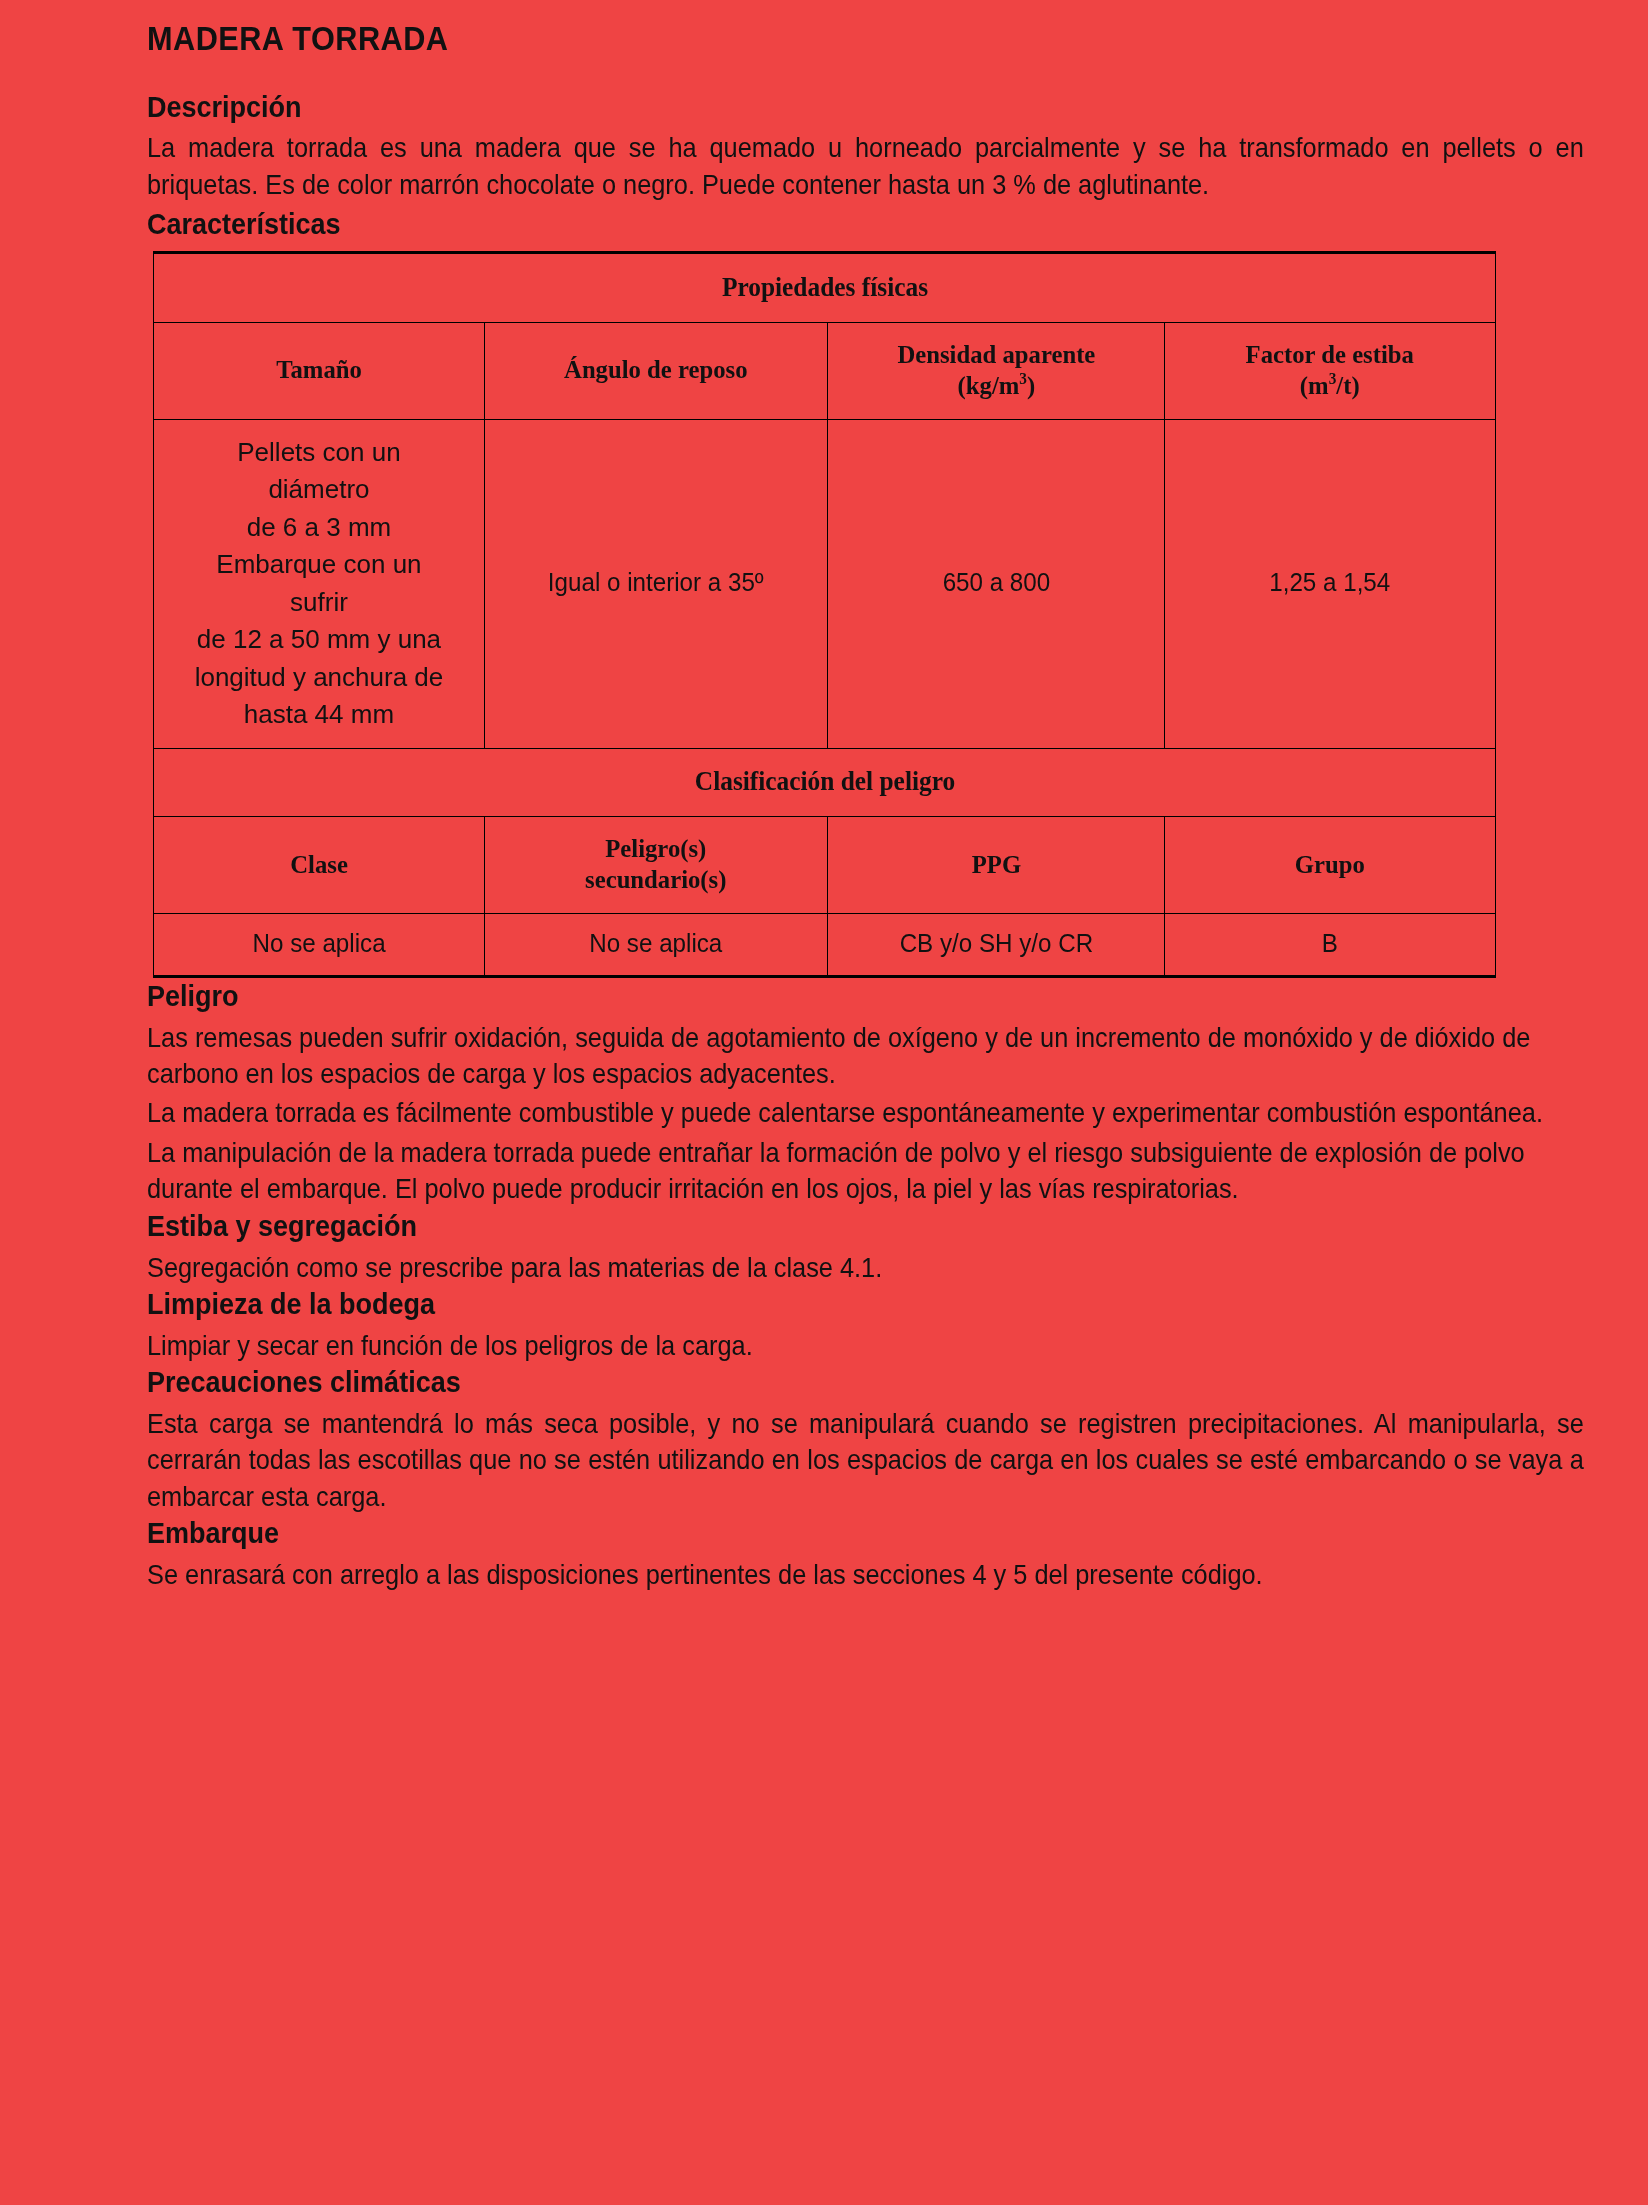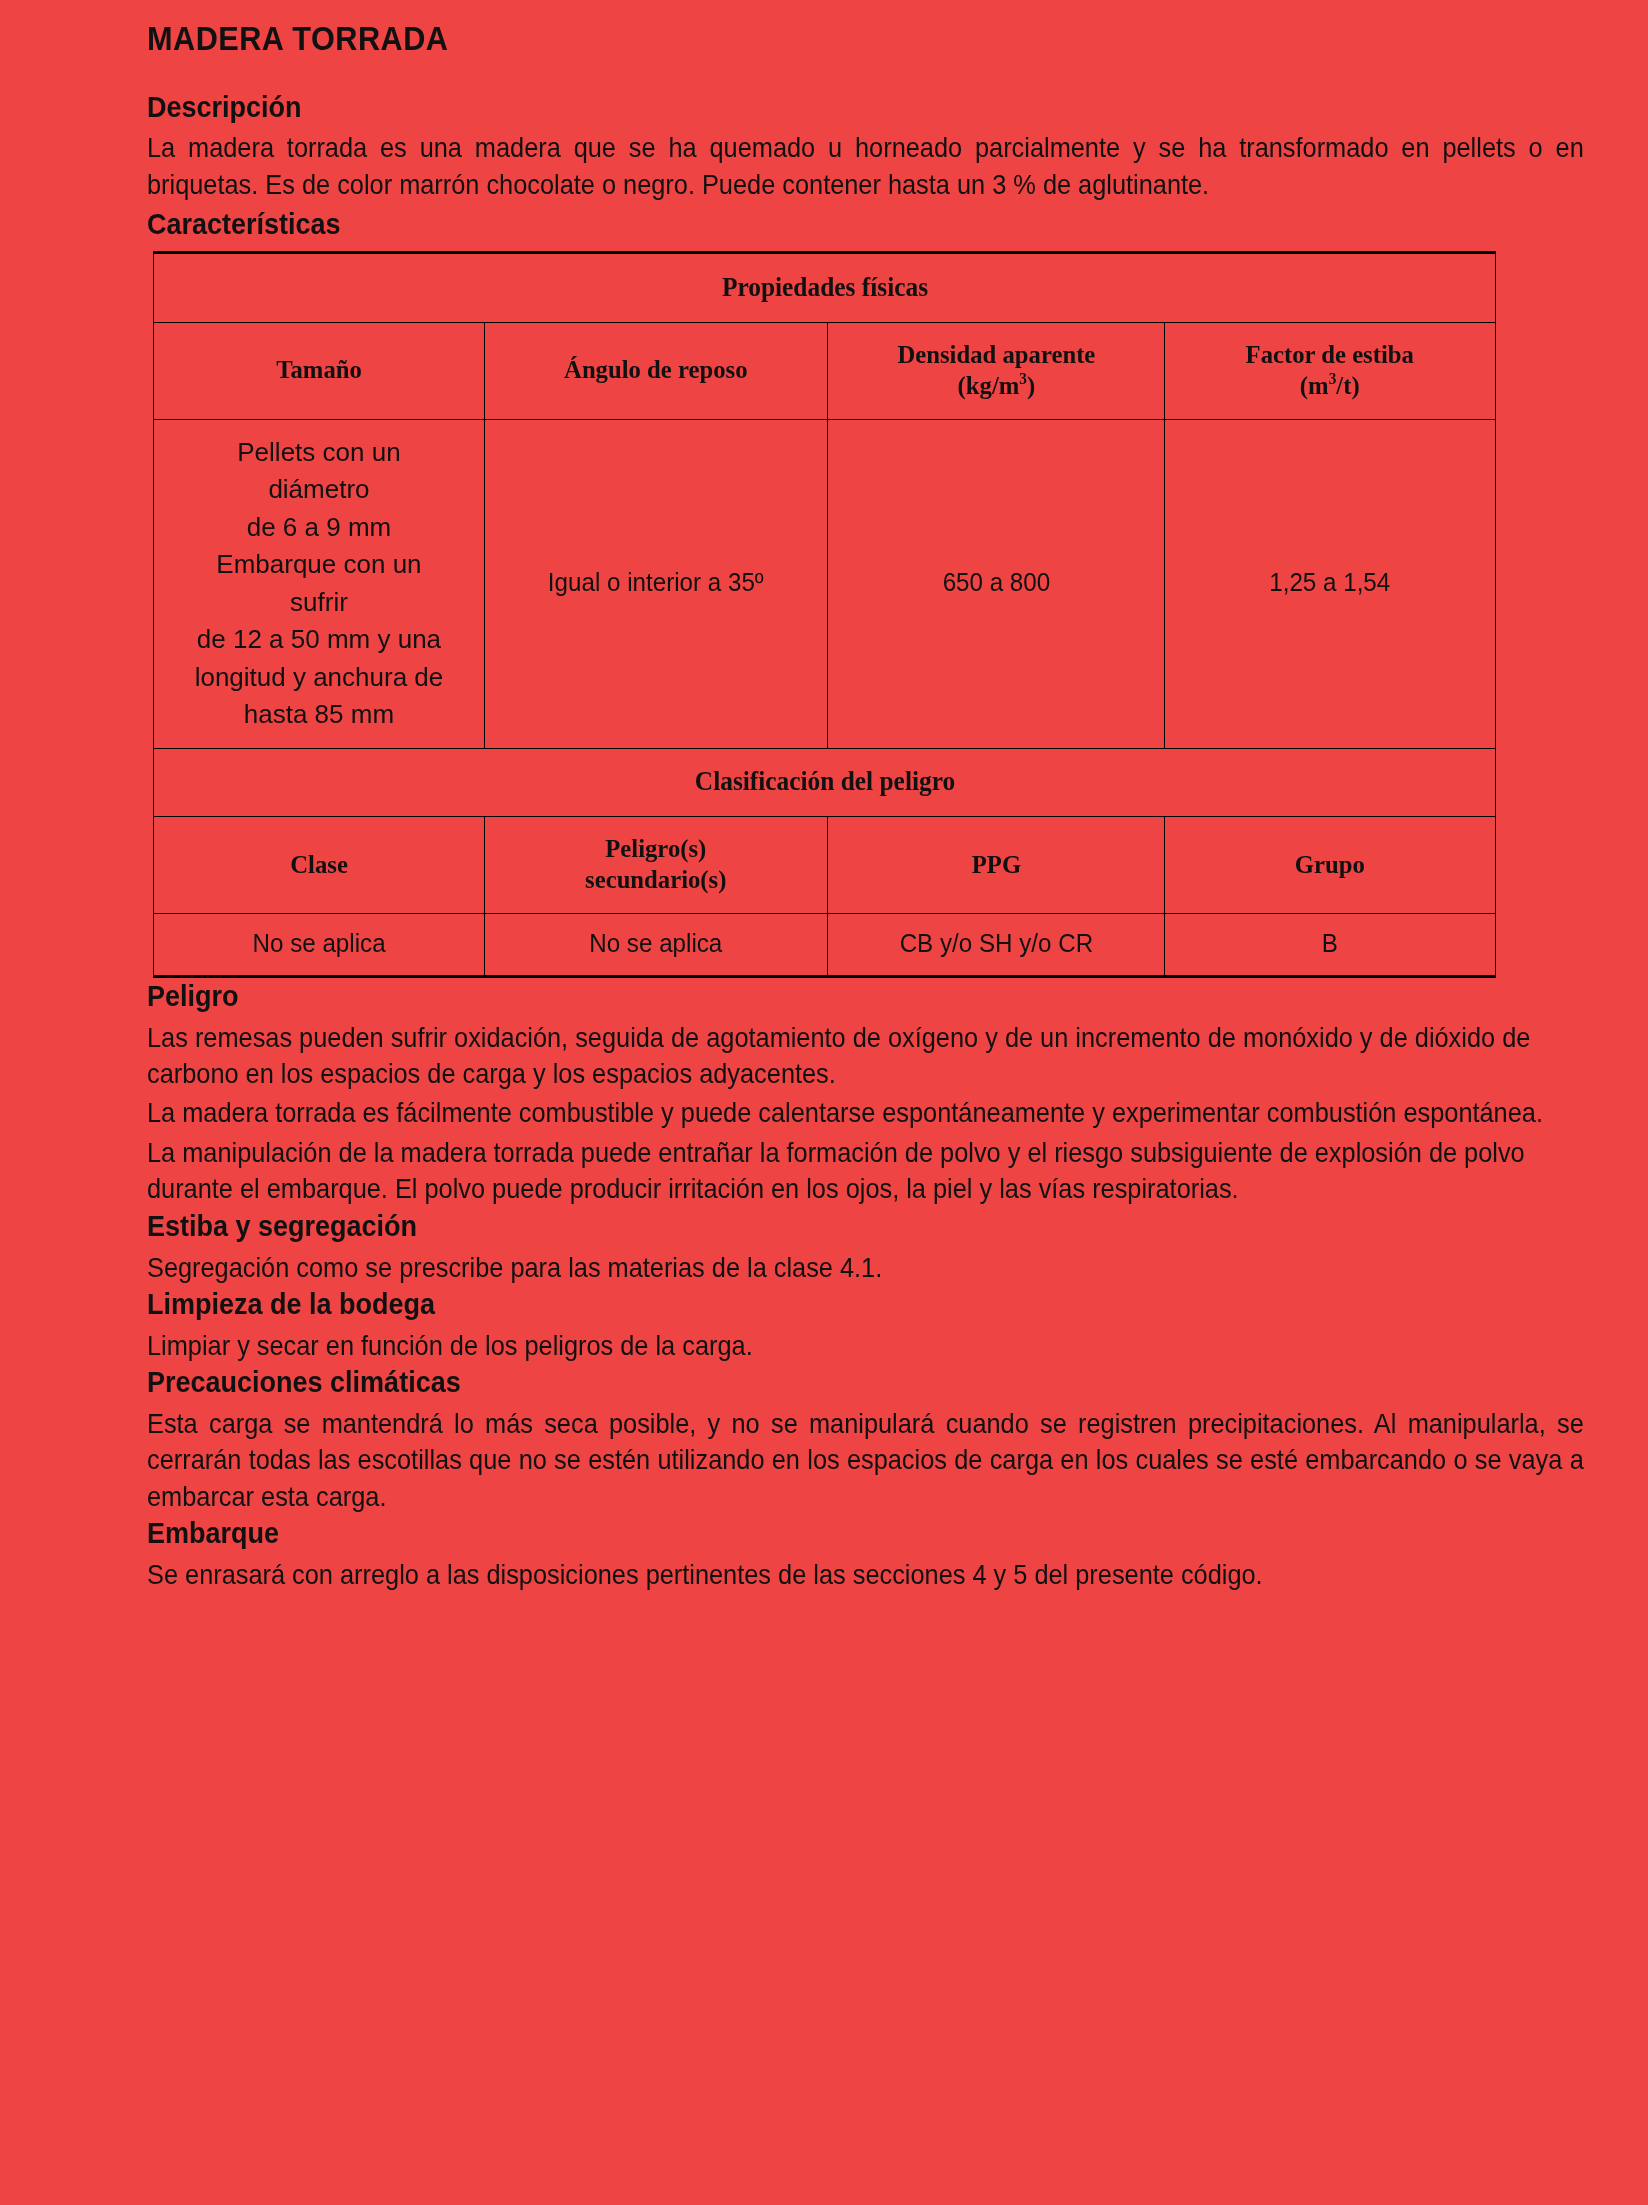--- a/index.html
+++ b/index.html
@@ -157,26 +157,26 @@
             </td>
             <td class="colhead">
               <span>Factor de estiba</span><br>
               <span>(m</span><sup class="sup3">3</sup><span>/t)</span>
             </td>
           </tr>
           <tr>
             <td class="cellval tamano">
               <span>Pellets con un</span><br>
               <span>diámetro</span><br>
-              <span>de 6 a 9 mm</span><br>
+              <span>de 6 a 3 mm</span><br>
               <span>Embarque con un</span><br>
               <span>sufrir</span><br>
               <span>de 12 a 50 mm y una</span><br>
               <span>longitud y anchura de</span><br>
-              <span>hasta 85 mm</span>
+              <span>hasta 44 mm</span>
             </td>
             <td class="cellval narrow">Igual o interior a 35º</td>
             <td class="cellval narrow">650 a 800</td>
             <td class="cellval narrow">1,25 a 1,54</td>
           </tr>
           <tr>
             <td class="band" colspan="4">Clasificación del peligro</td>
           </tr>
           <tr>
             <td class="colhead">Clase</td>

